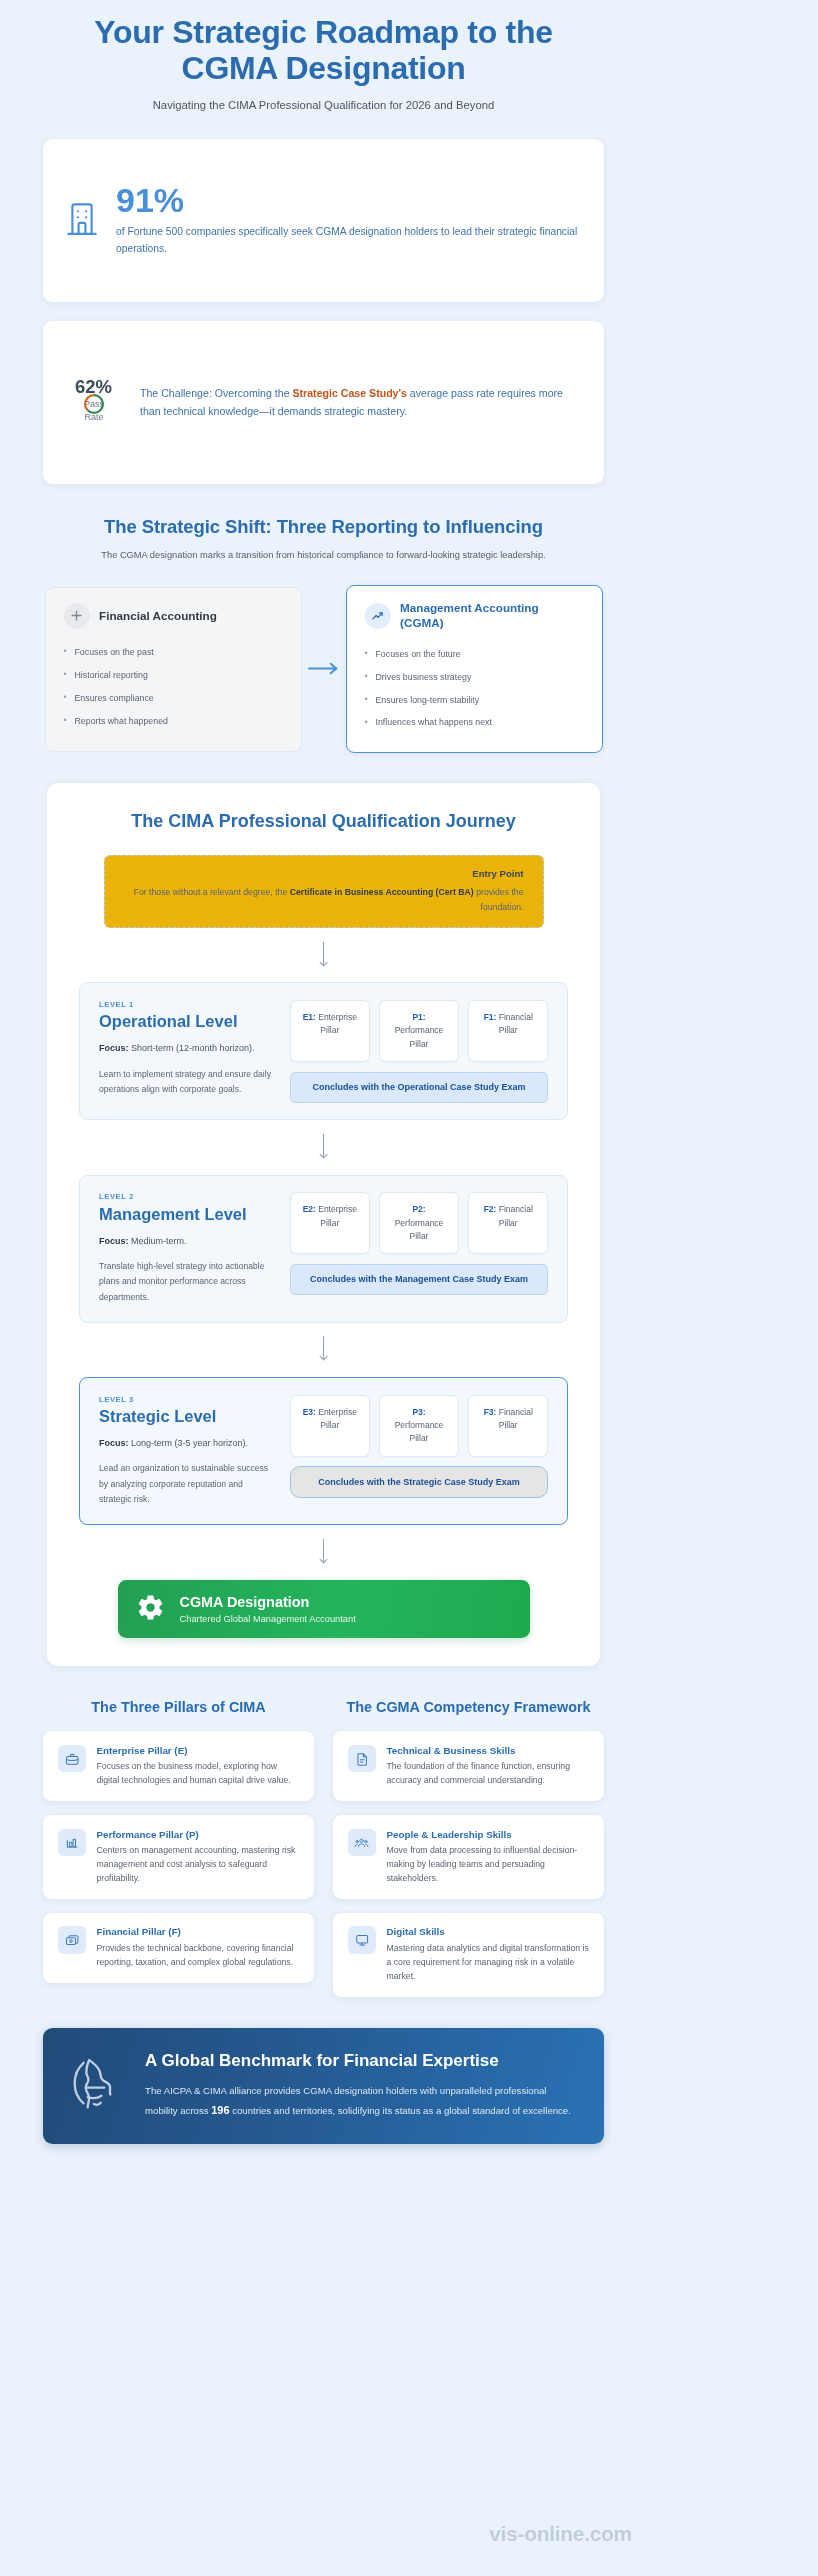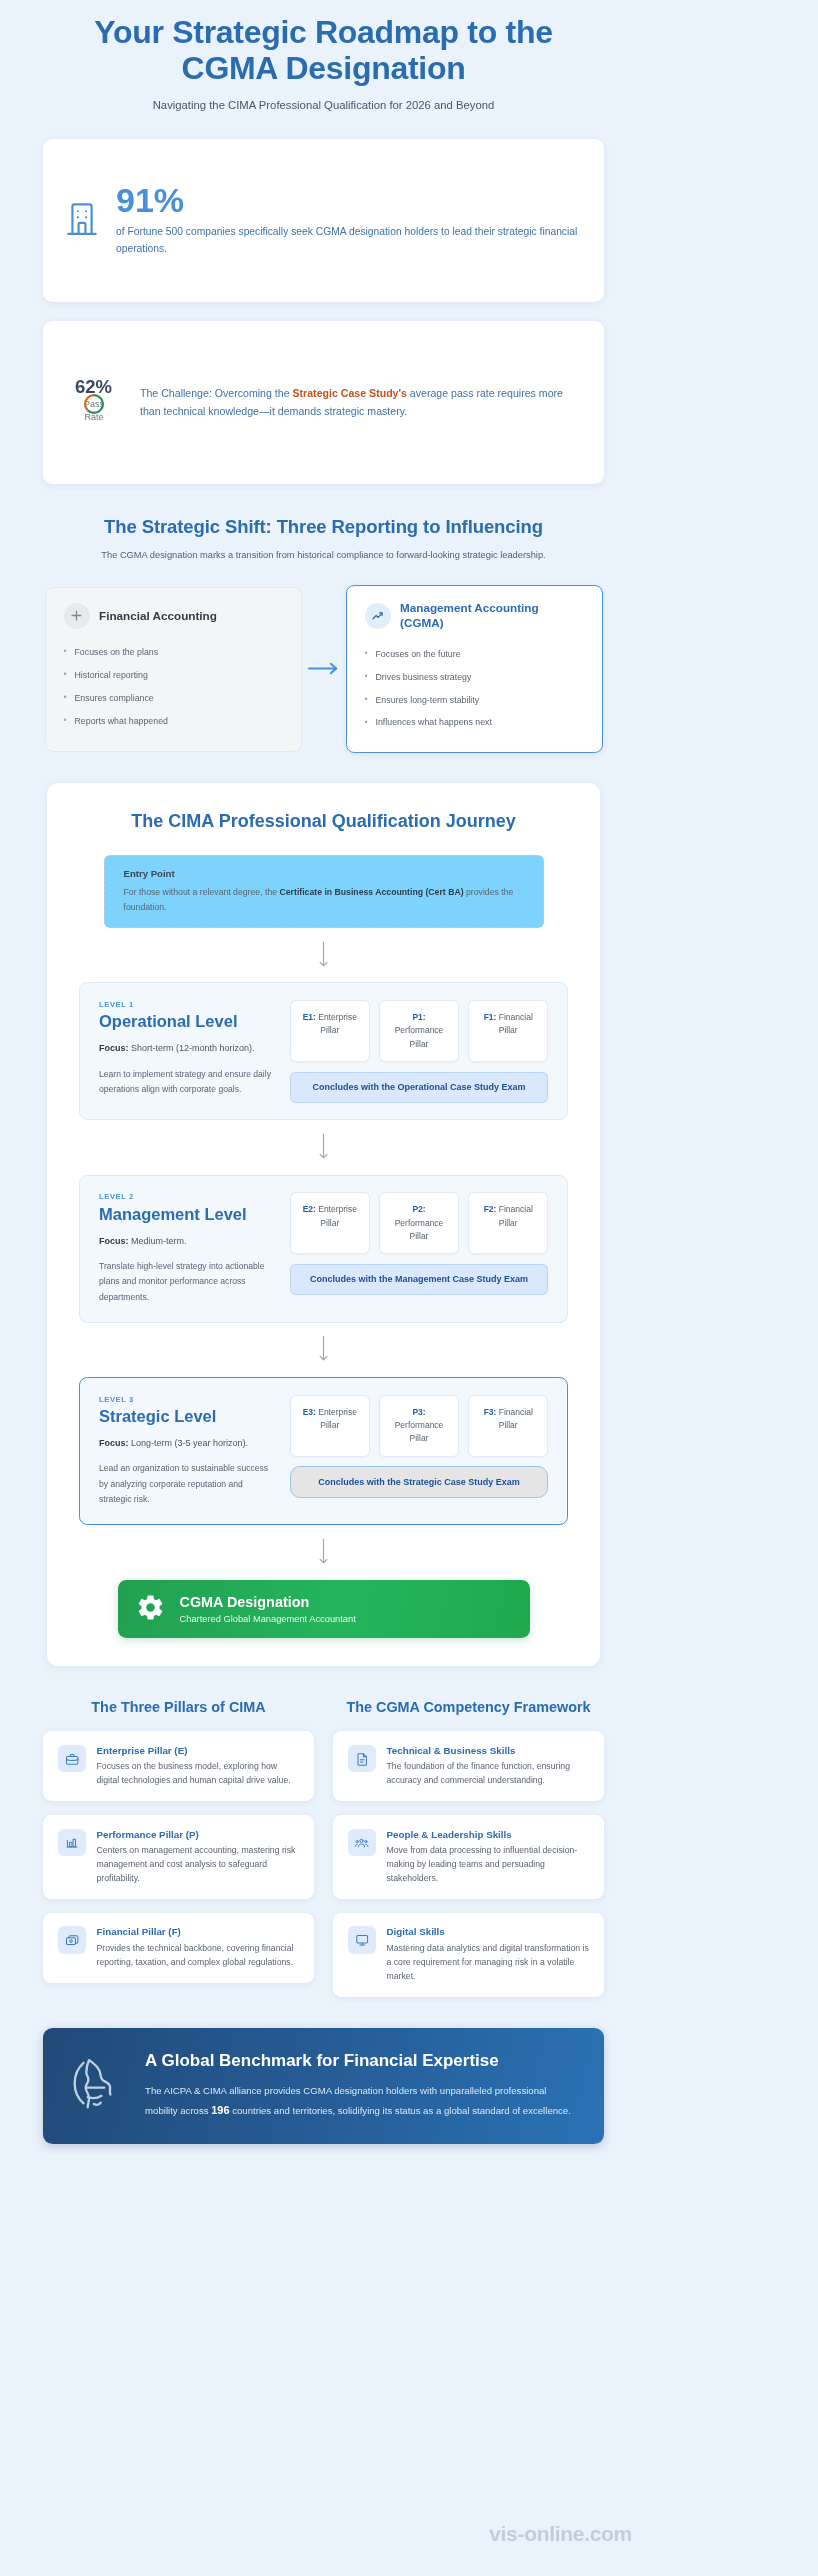--- a/index.html
+++ b/index.html
@@ -94,21 +94,21 @@
   .journey {
     margin: 30px 47px 0; background: #fff; border-radius: 11px;
     box-shadow: 0 1.4px 8.2px rgba(40,70,120,0.07);
     padding: 27.5px 32px 27.5px;
   }
   .journey h2 {
     text-align: center; font-size: 18px; font-weight: bold; color: #2b6cb0;
   }
   .entry {
     margin: 23px auto 0; width: 440px; border: 0.7px dashed #c2cbd6;
-    border-radius: 6.2px; background: #7dd3fc; padding: 12.4px 19px; text-align: left;
+    border-radius: 6.2px; background: #eab308; padding: 12.4px 19px; text-align: right;
   }
   .entry-title { font-size: 9.6px; font-weight: bold; color: #3b4758; }
   .entry-body { margin-top: 5.5px; font-size: 8.7px; line-height: 1.72; color: #5a6472; }
   .entry-body b { color: #2f3c4d; margin-top: 26px; }
 
   .v-arrow { text-align: center; padding: 12.4px 0; }
 
   .level {
     border-radius: 8.2px; padding: 16.5px 19px; display: flex; gap: 18px;
     background: #f3f8fd; border: 0.7px solid #dce9f6;
@@ -251,21 +251,21 @@
       <div class="cmp-card cmp-old">
         <div class="cmp-head">
           <span class="cmp-badge">
             <svg width="13" height="13" viewBox="0 0 19 19" stroke="currentColor" stroke-width="1.9" stroke-linecap="round">
               <path d="M9.5 3v13M3 9.5h13"></path>
             </svg>
           </span>
           <div class="cmp-title">Financial Accounting</div>
         </div>
         <ul class="cmp-list">
-          <li>Focuses on the plans</li>
+          <li>Focuses on the past</li>
           <li>Historical reporting</li>
           <li>Ensures compliance</li>
           <li>Reports what happened</li>
         </ul>
       </div>
 
       <div class="arrow-mid">
         <svg width="34" height="15" viewBox="0 0 50 22" fill="none" stroke="#4a90d9" stroke-width="3" stroke-linecap="round" stroke-linejoin="round">
           <path d="M3 11h40"></path>
             <path d="M35 4l8 7-8 7"></path>

